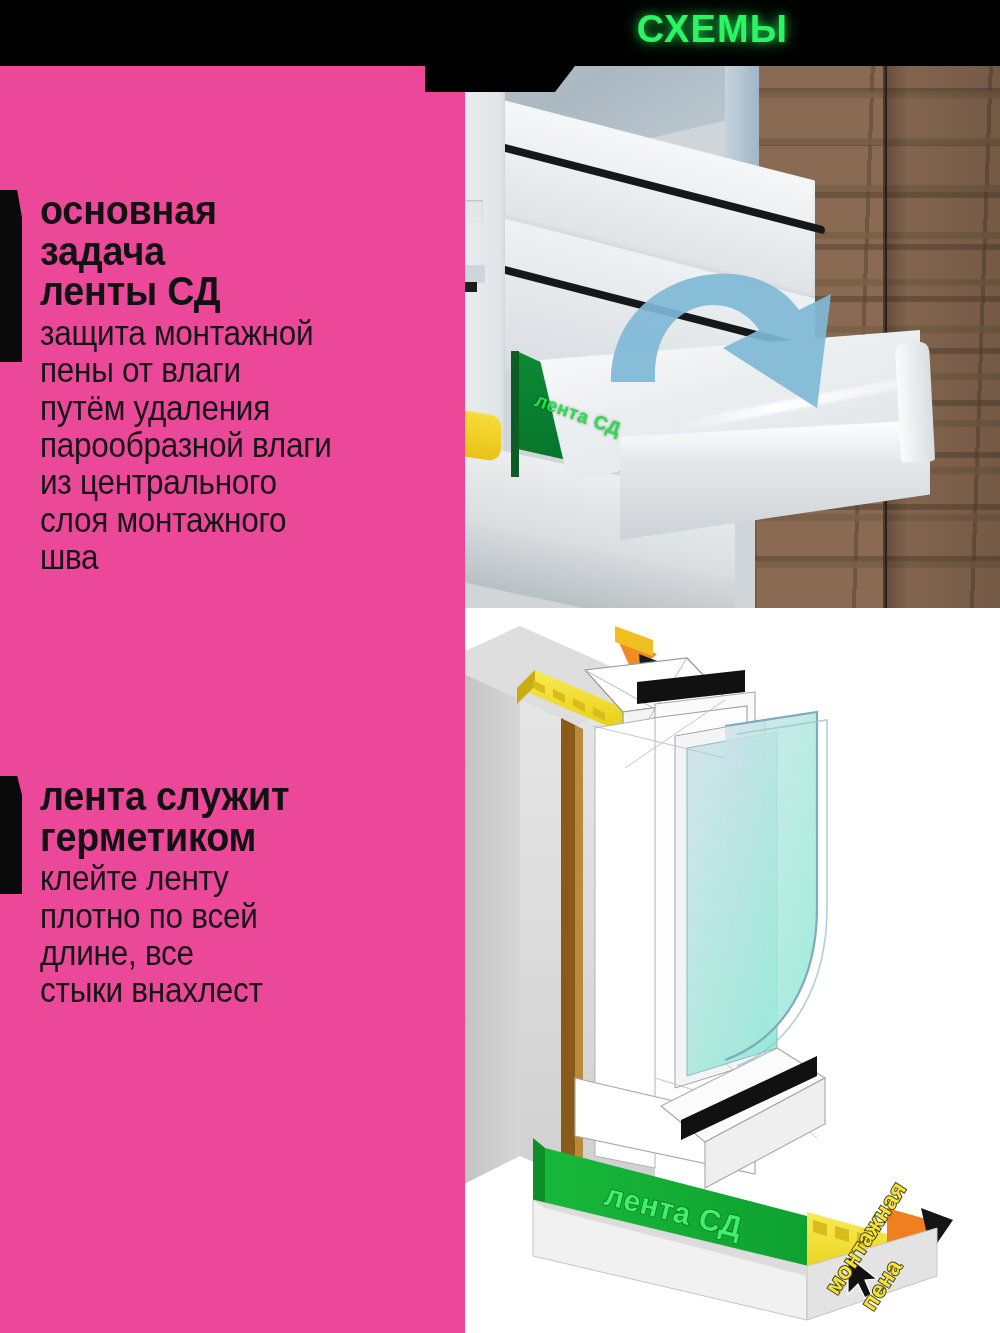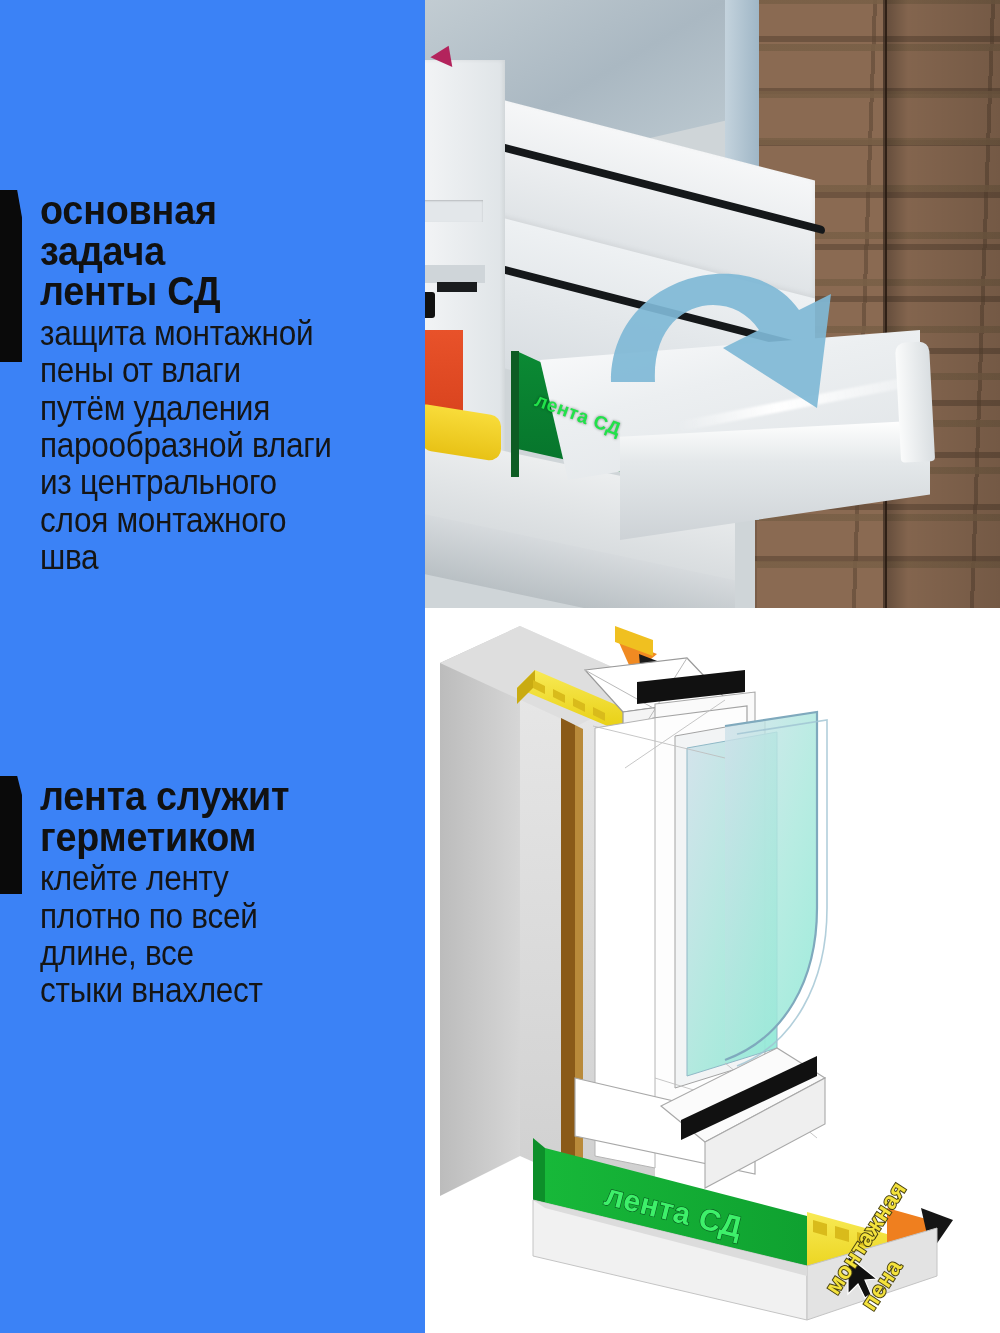--- a/index.html
+++ b/index.html
@@ -4,21 +4,21 @@
 <style>
   html,body{margin:0;padding:0;background:#fff;}
   body{
     width:1000px;height:1333px;overflow:hidden;position:relative;
     font-family:"Liberation Sans","DejaVu Sans",sans-serif;
     -webkit-font-smoothing:antialiased;
   }
   .page{position:absolute;inset:0;background:#ffffff;}
 
   
-  .left-col{position:absolute;left:0;top:0;width:425px;height:1333px;background:#3b82f6;z-index:6;}
+  .left-col{position:absolute;left:0;top:0;width:425px;height:1333px;background:#ec4899;z-index:6;padding-left:40px;}
 
   .blk{position:absolute;left:0;width:425px;}
   .blk .bar{
     position:absolute;left:0;top:0;width:22px;background:#0a0a0a;
     clip-path:polygon(0 0, 78% 0, 100% 16%, 100% 100%, 0 100%);
   }
   .blk .body{position:absolute;left:40px;top:0;width:382px;}
 
   .head{
     font-weight:700;font-size:41px;line-height:0.99;letter-spacing:-0.2px;
@@ -372,14 +372,19 @@
         <div class="head">лента служит
 герметиком</div>
         <div class="sub">клейте ленту
 плотно по всей
 длине, все
 стыки внахлест</div>
       </div>
     </div>
   </div>
 
+  <div class="banner">
+    <div class="banner-inner">
+      <div class="banner-title">СХЕМЫ</div>
+    </div>
+  </div>
 
 </div>
 
 </body></html>

